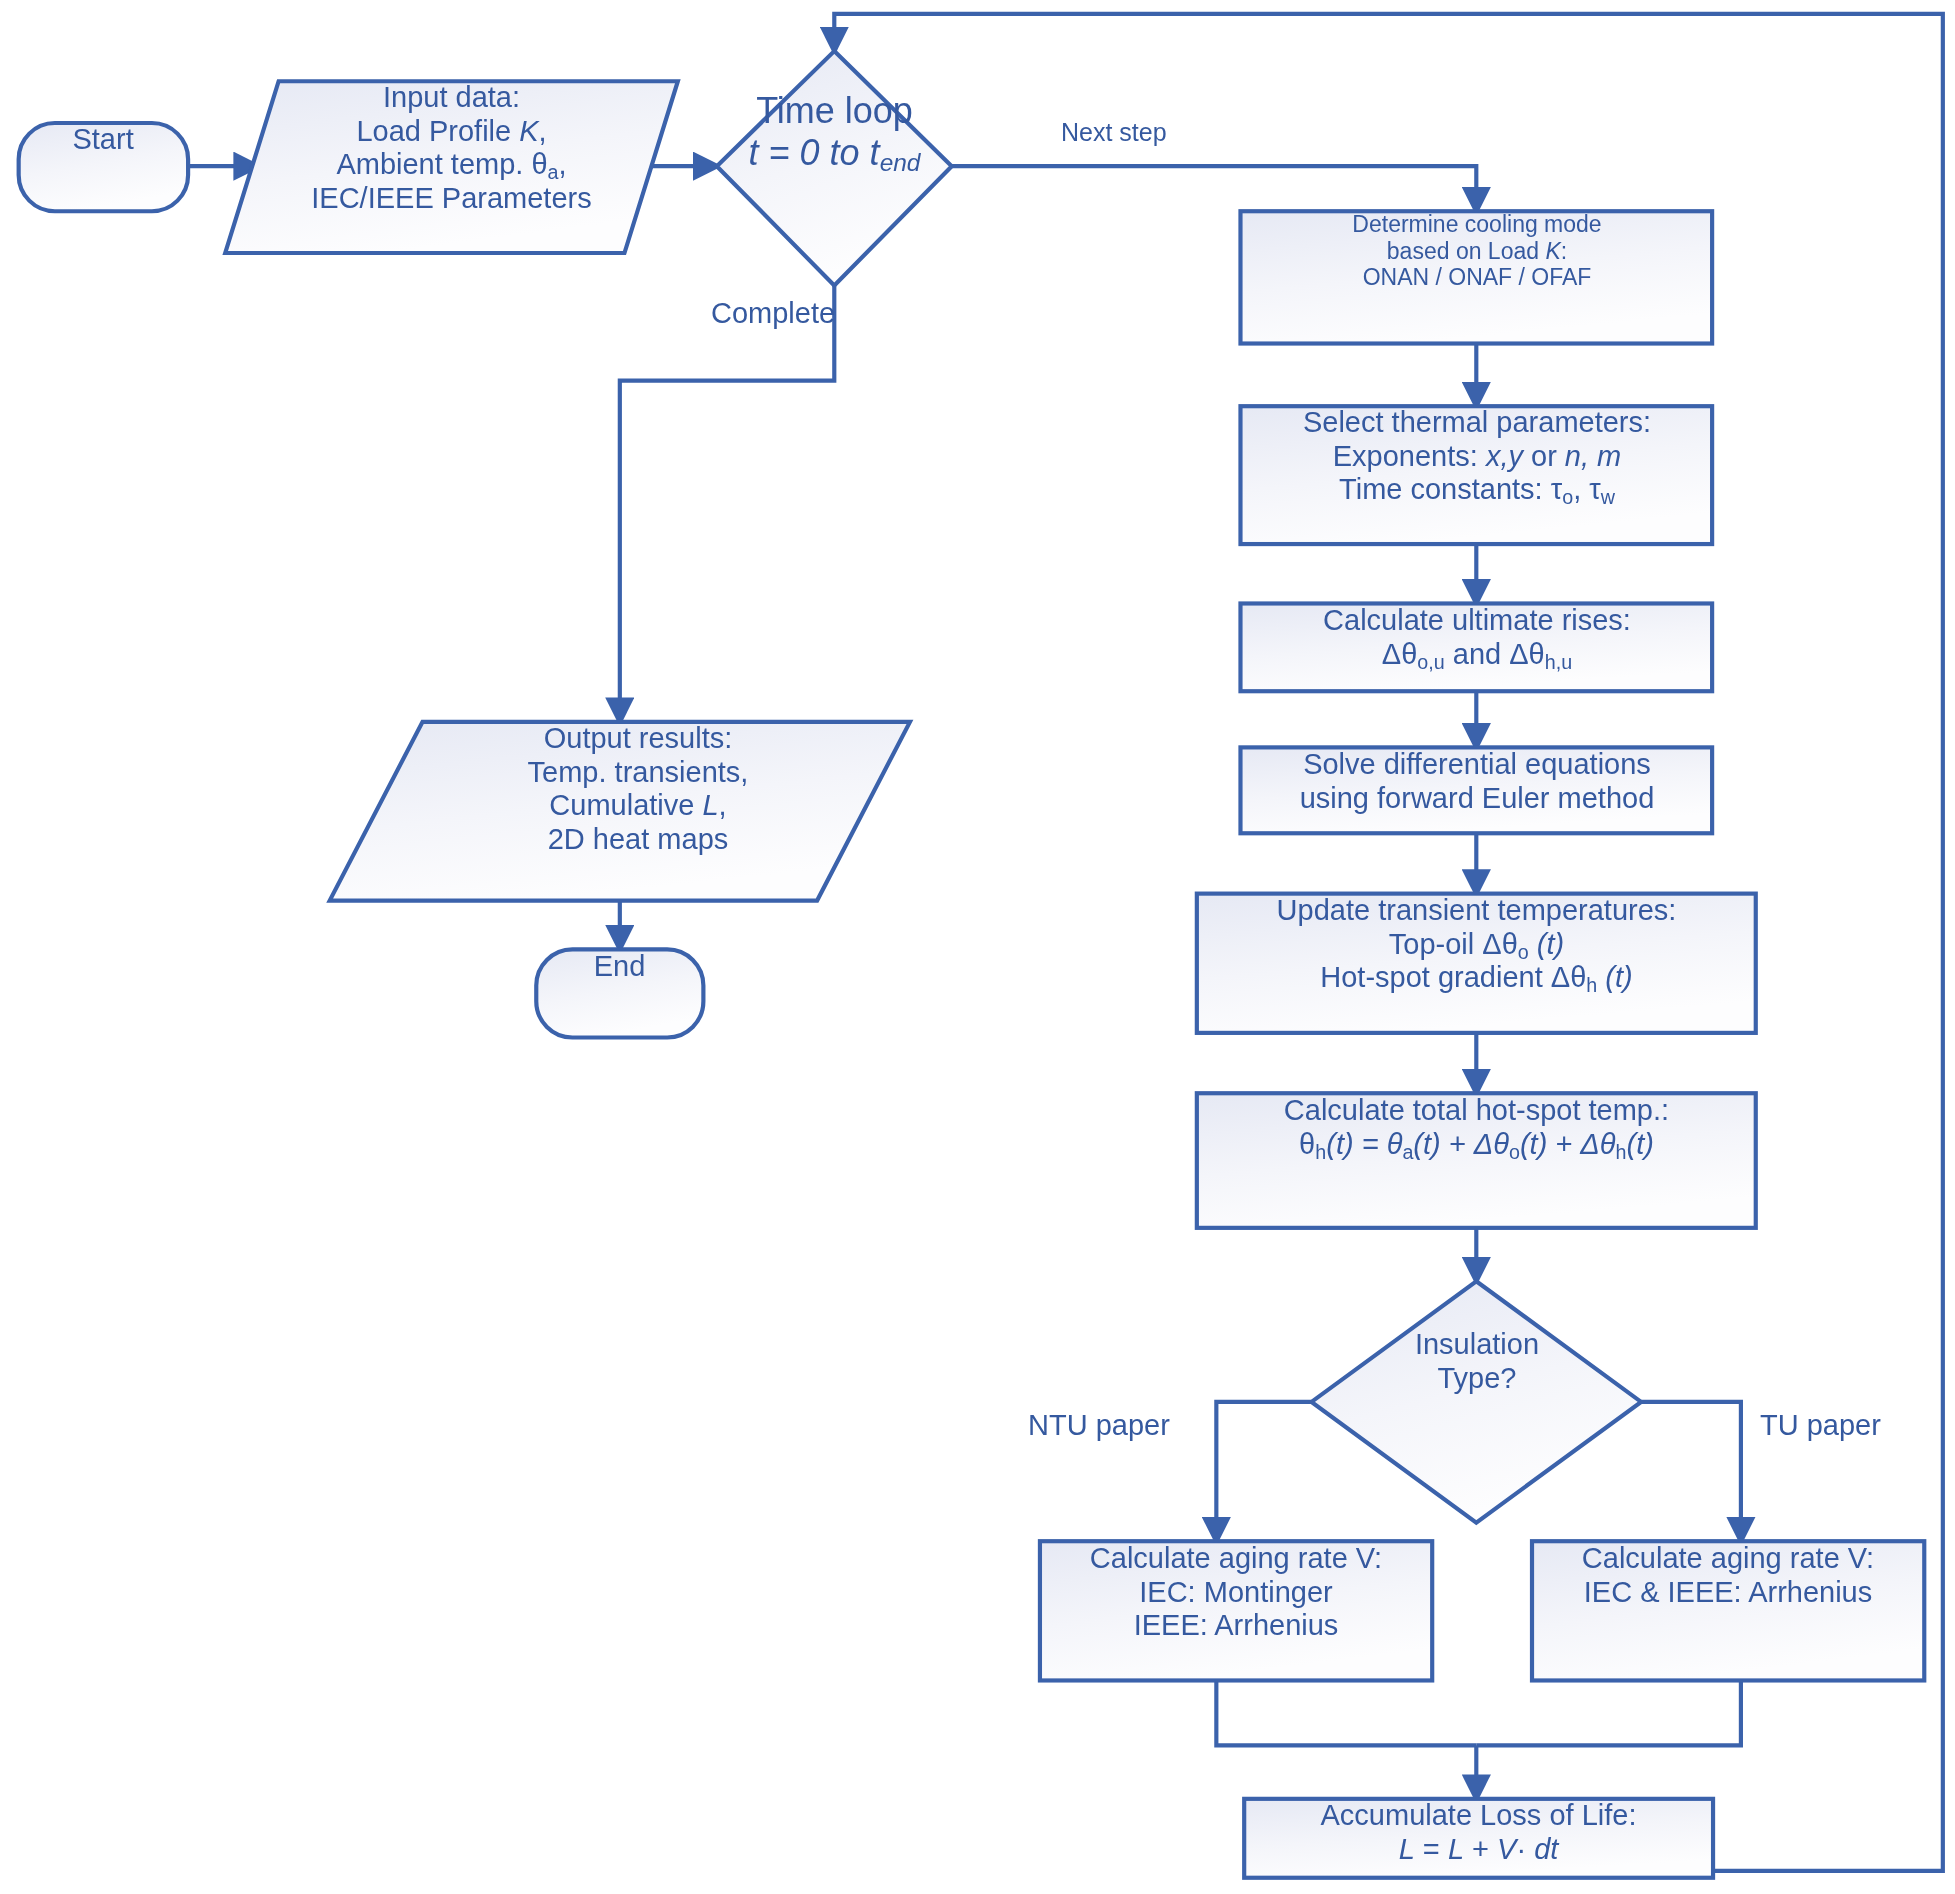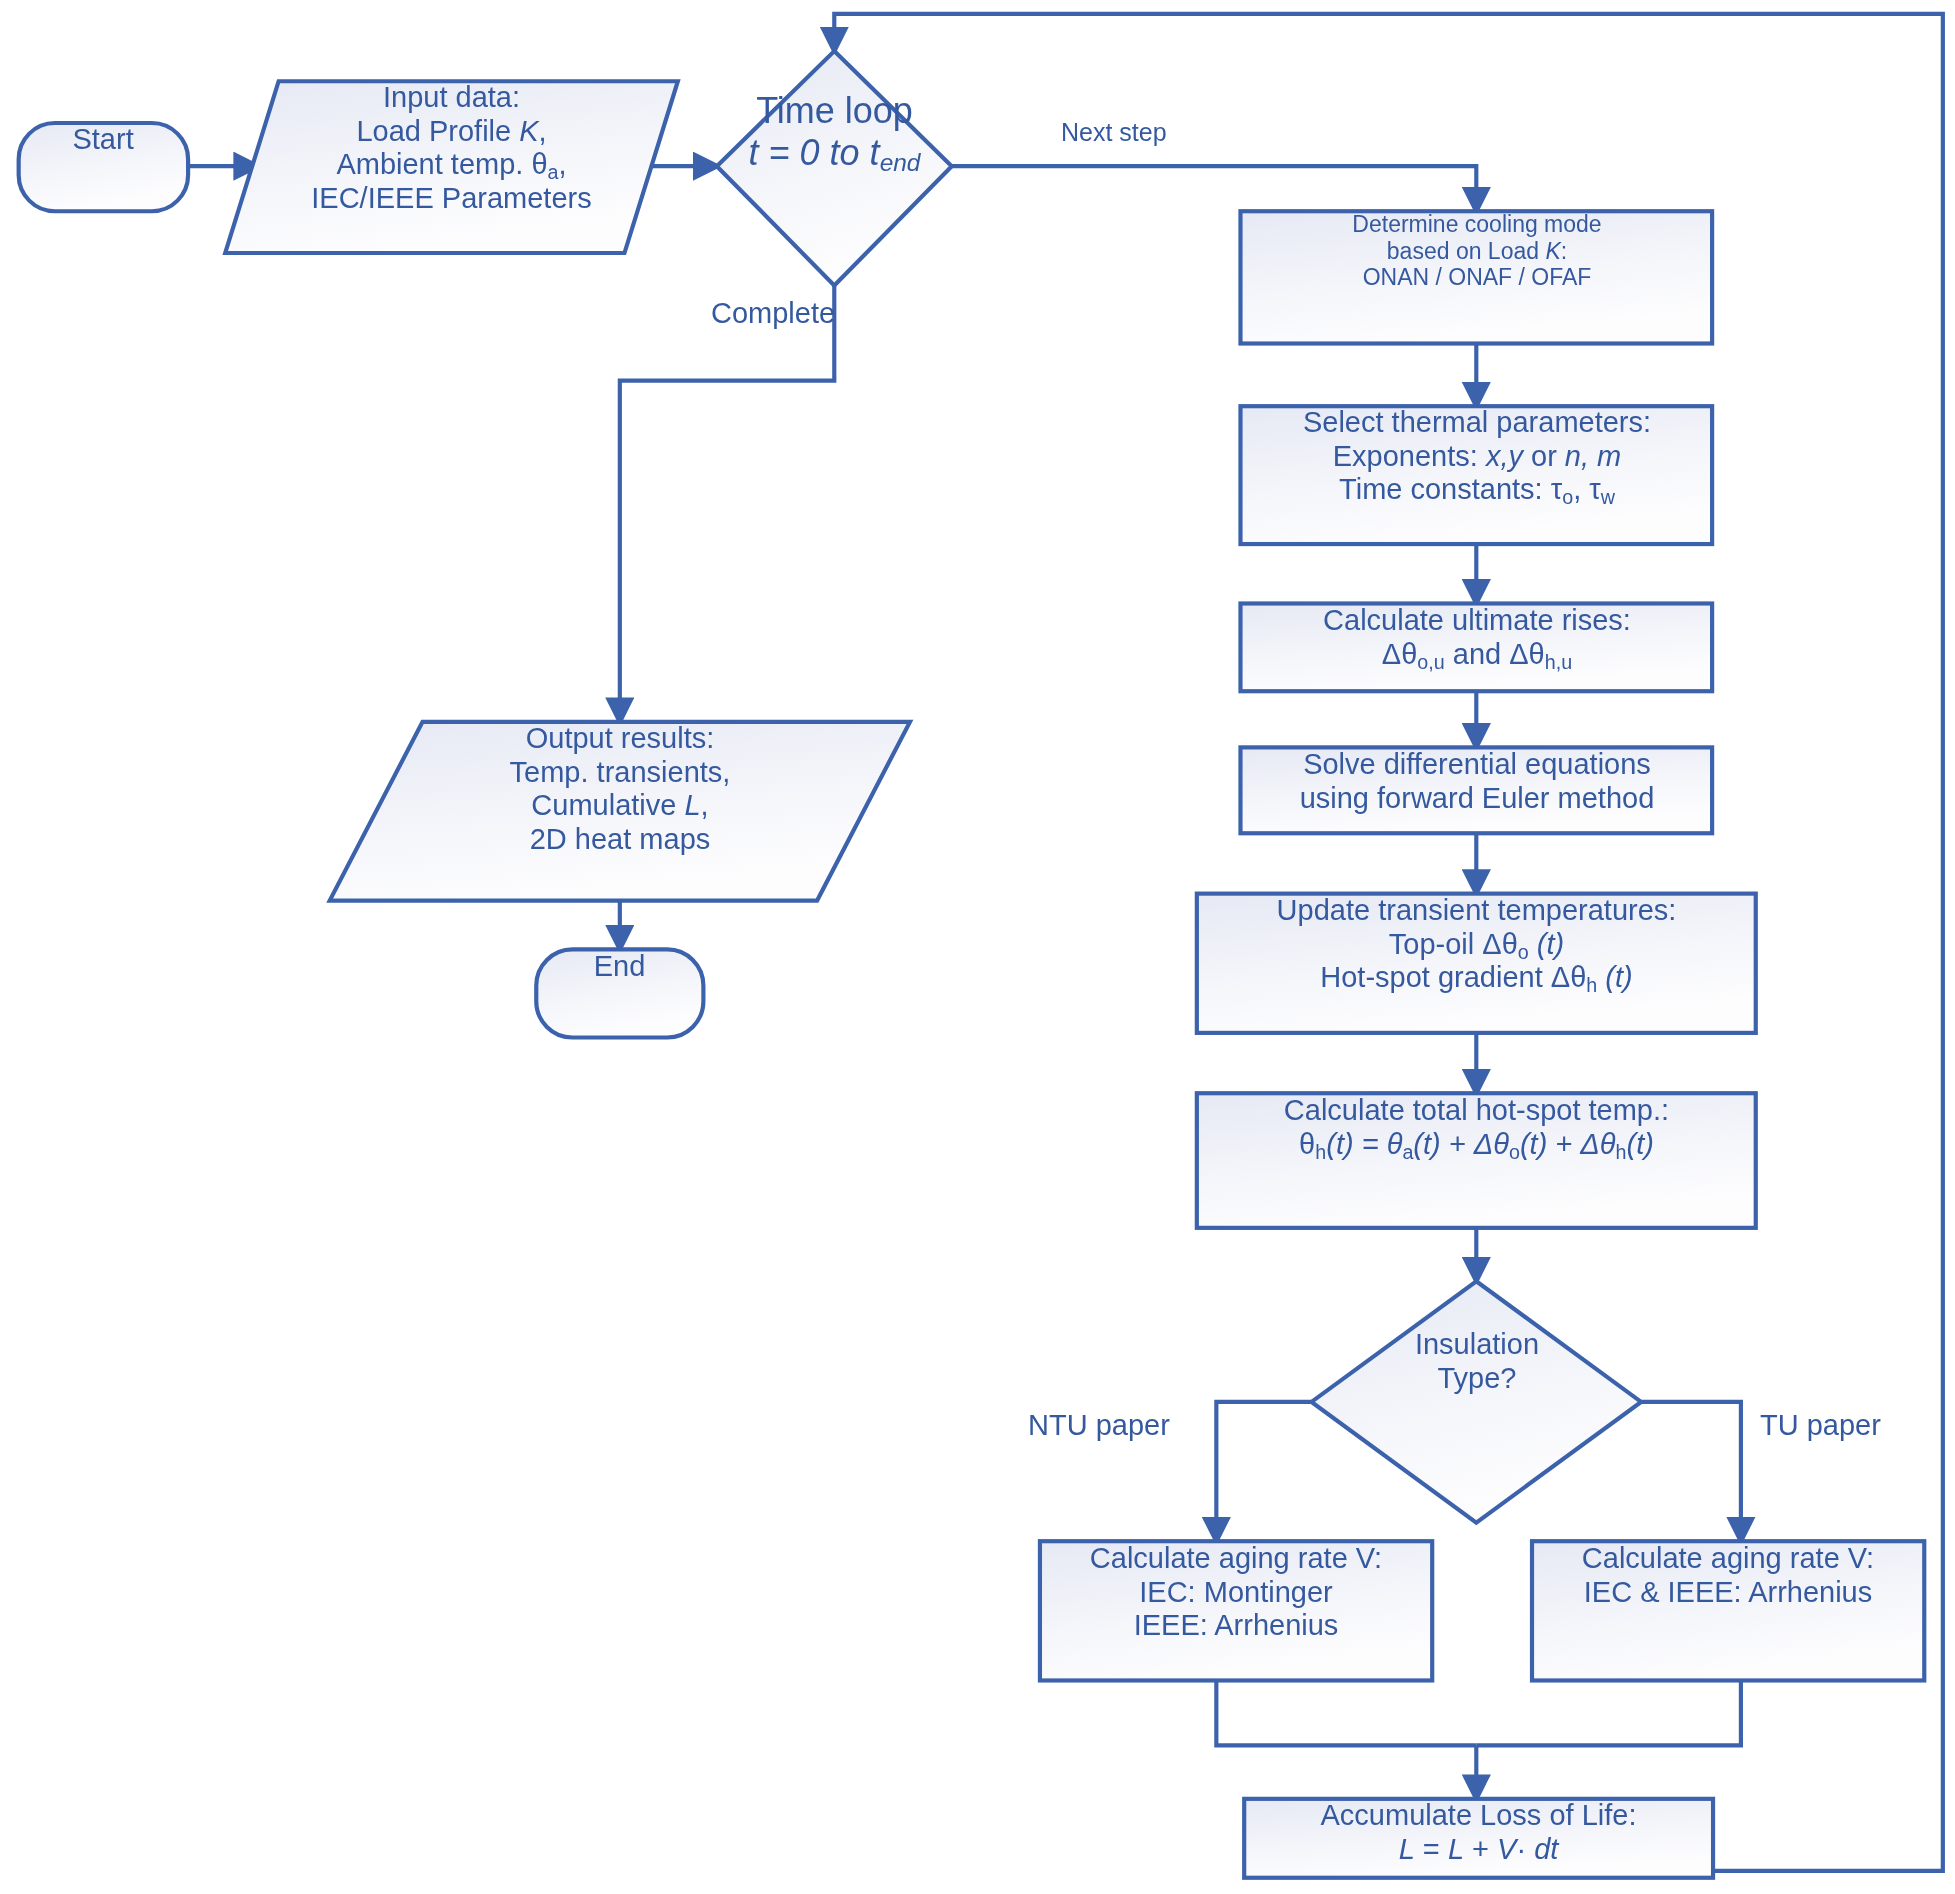--- a/index.html
+++ b/index.html
@@ -183,21 +183,21 @@
   <div class="node-text" style="left:1532px; top:1542px; width:392px; height:139px; font-size:29px;">
     <span class="ln">Calculate aging rate V:</span>
     <span class="ln">IEC &amp; IEEE: Arrhenius</span>
   </div>
 
   <div class="node-text" style="left:1244px; top:1799px; width:469px; height:79px; font-size:29px;">
     <span class="ln">Accumulate Loss of Life:</span>
     <span class="ln"><i>L</i><span> = </span><i>L</i><span> + </span><i>V</i><span>· </span><i>dt</i></span>
   </div>
 
-  <div class="node-text" style="left:330px; top:722px; width:580px; height:179px; font-size:29px;">
+  <div class="node-text" style="left:348px; top:722px; width:580px; height:179px; font-size:29px;">
     <span class="ln">Output results:</span>
     <span class="ln">Temp. transients,</span>
     <span class="ln"><span>Cumulative </span><i>L</i><span>,</span></span>
     <span class="ln">2D heat maps</span>
   </div>
 
   <div class="node-text" style="left:536px; top:950px; width:167px; height:88px; font-size:29px;">
     <span class="ln">End</span>
   </div>
 

